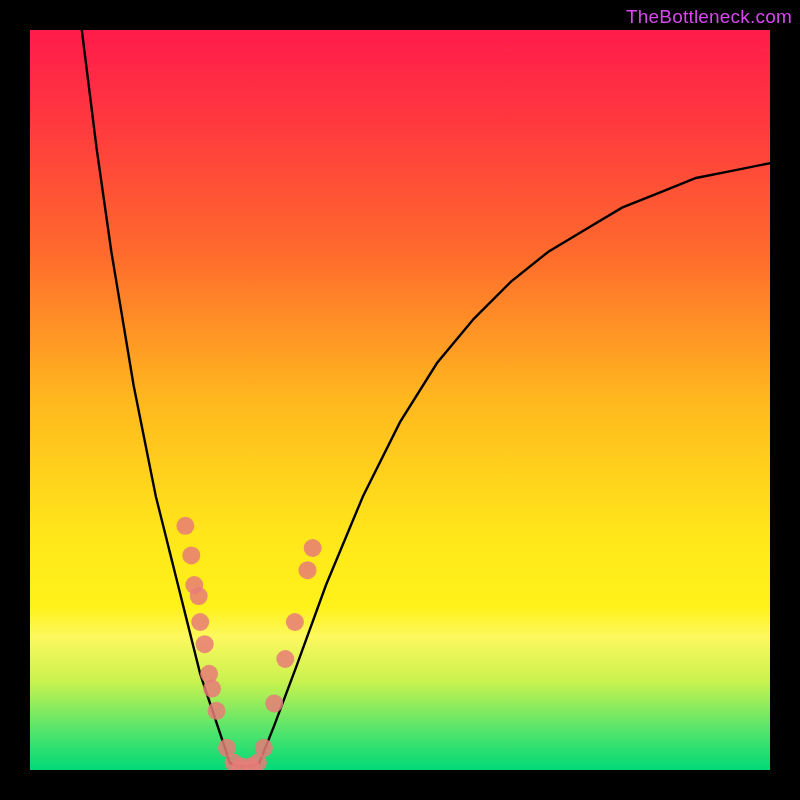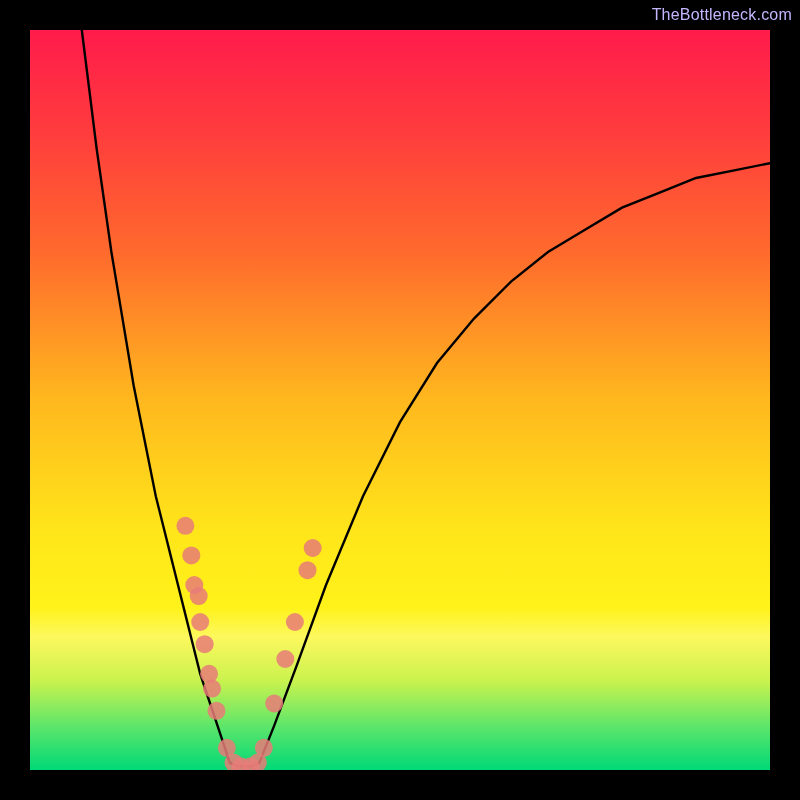--- a/index.html
+++ b/index.html
@@ -29,22 +29,22 @@
     inset: 0;
   }
   .curves {
     position: absolute;
     inset: 0;
   }
   .watermark {
     position: absolute;
     top: 6px;
     right: 8px;
-    color: #c4b5fd;
-    font-size: 16px;
+    color: #d946ef;
+    font-size: 19px;
     font-weight: 500;
     letter-spacing: 0.2px;
   }
 </style>
 </head>
 <body>
 
 <div class="frame">
   <div class="plot-area">
     <svg class="gradient-bg" viewBox="0 0 740 740" preserveAspectRatio="none" width="740" height="740">

